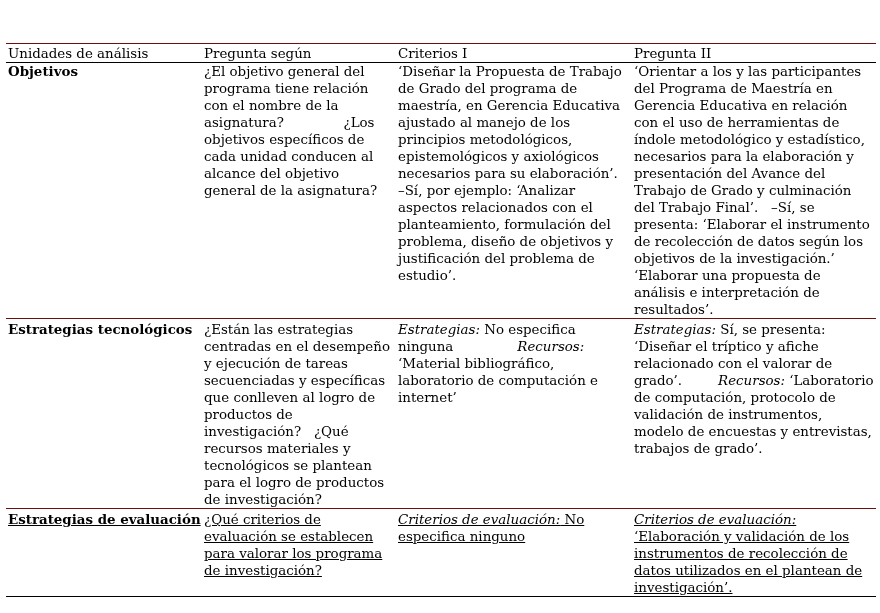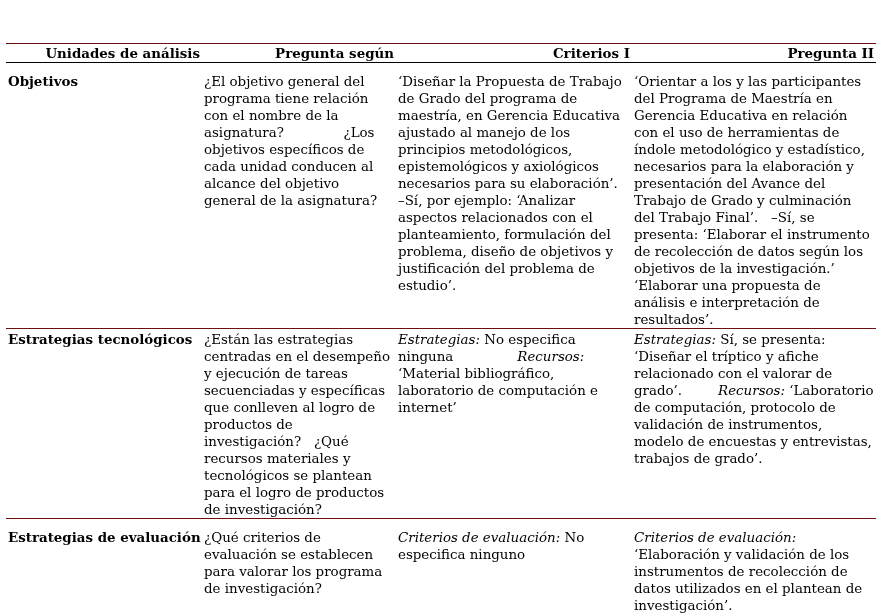--- a/index.html
+++ b/index.html
@@ -5,28 +5,28 @@
   html, body { margin: 0; padding: 0; background: #ffffff; }
   body { width: 880px; height: 613px; overflow: hidden; position: relative;
          font-family: "DejaVu Serif", "Liberation Serif", serif; color: #000; }
   .tbl { position: absolute; left: 6px; top: 43px; width: 870px; border-collapse: collapse; table-layout: fixed; }
   .tbl col.c1 { width: 196px; }
   .tbl col.c2 { width: 194px; }
   .tbl col.c3 { width: 236px; }
   .tbl col.c4 { width: 244px; }
   .tbl th, .tbl td { vertical-align: top; text-align: left; padding: 0 2px; font-size: 13.4px; line-height: 17px; }
   .tbl thead tr { border-top: 1.5px solid #6b0f0f; border-bottom: 1.5px solid #000; }
-  .tbl thead th { font-weight: bold; height: 17px; padding-top: 1px; text-align: right; }
+  .tbl thead th { font-weight: normal; height: 17px; padding-top: 1px; }
   .tbl tbody td.unit { font-weight: bold; white-space: nowrap; }
   .tbl tbody tr.r1 { border-bottom: 1.5px solid #6b0f0f; }
   .tbl tbody tr.r2 { border-bottom: 1.5px solid #6b0f0f; }
   .tbl tbody tr.r3 { border-bottom: 1.5px solid #000; }
-  .tbl tbody tr.r1 td { height: 254px; padding-top: 10px; }
+  .tbl tbody tr.r1 td { height: 254px; padding-top: 0; }
   .tbl tbody tr.r2 td { height: 184px; padding-top: 2px; }
-  .tbl tbody tr.r3 td { height: 84px; padding-top: 10px; }
+  .tbl tbody tr.r3 td { height: 84px; padding-top: 2px; text-decoration: underline; }
   .lbl { font-style: italic; }
   .gap { display: inline-block; width: 28px; }
 </style>
 </head>
 <body>
 
 <table class="tbl">
   <colgroup>
       <col class="c1">
       <col class="c2">

